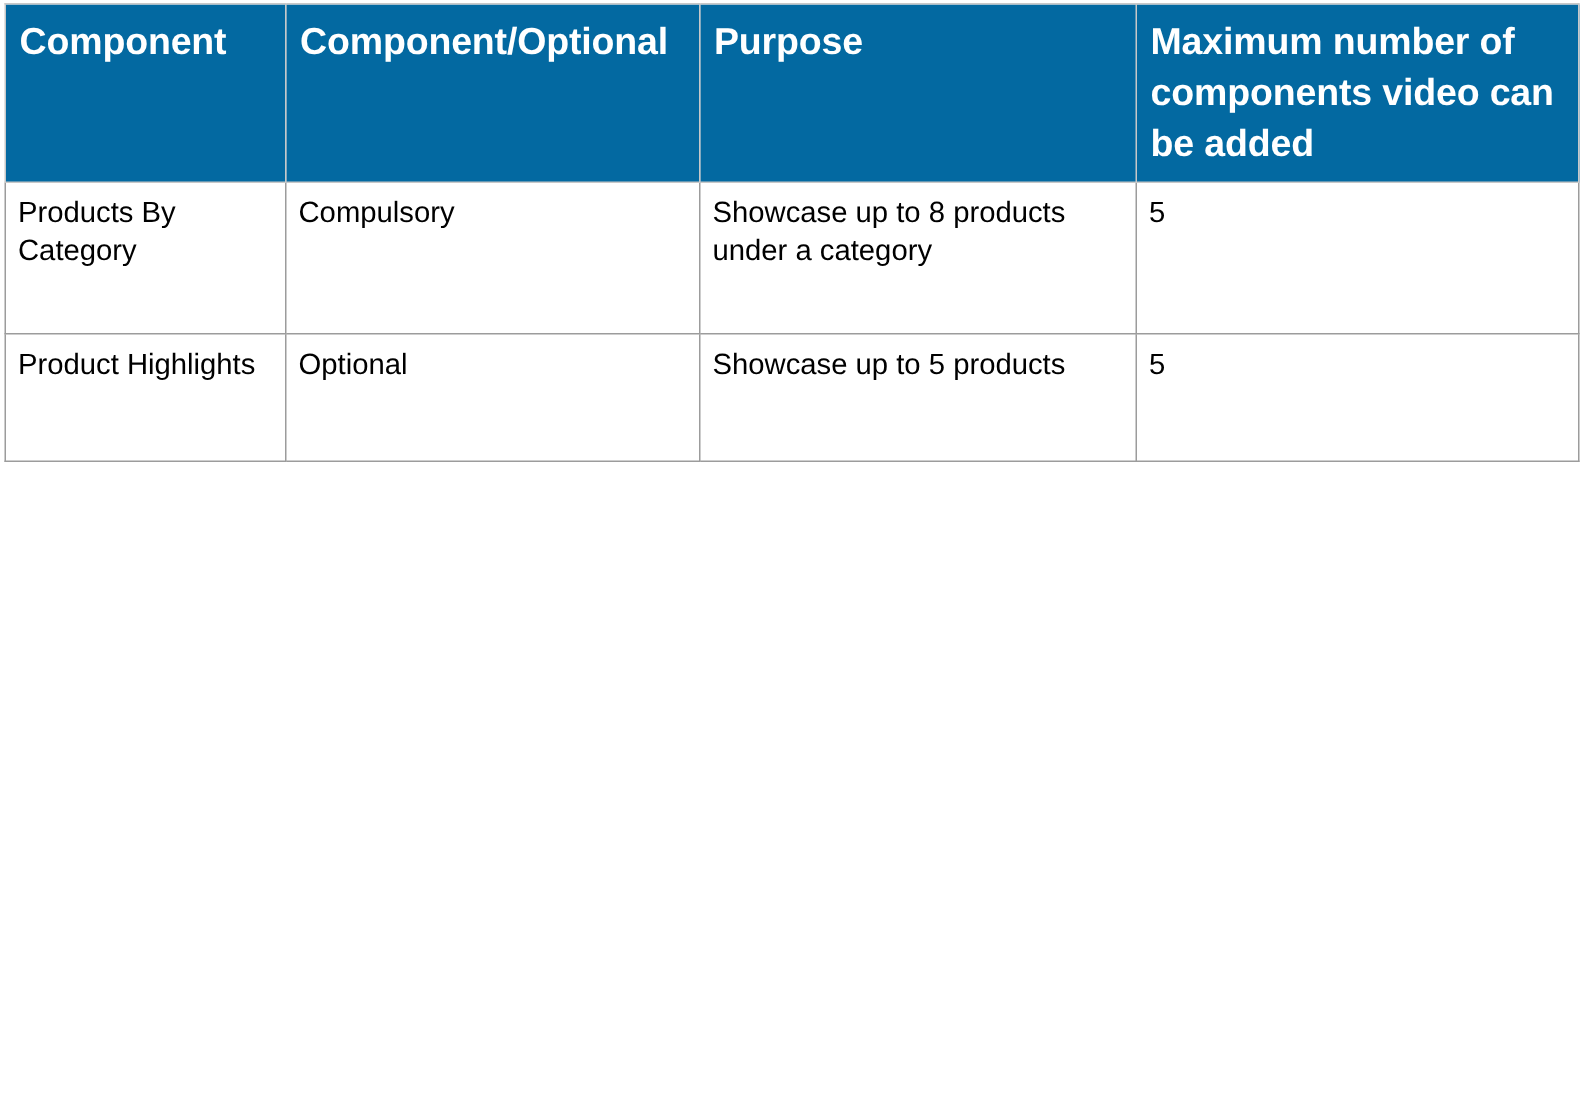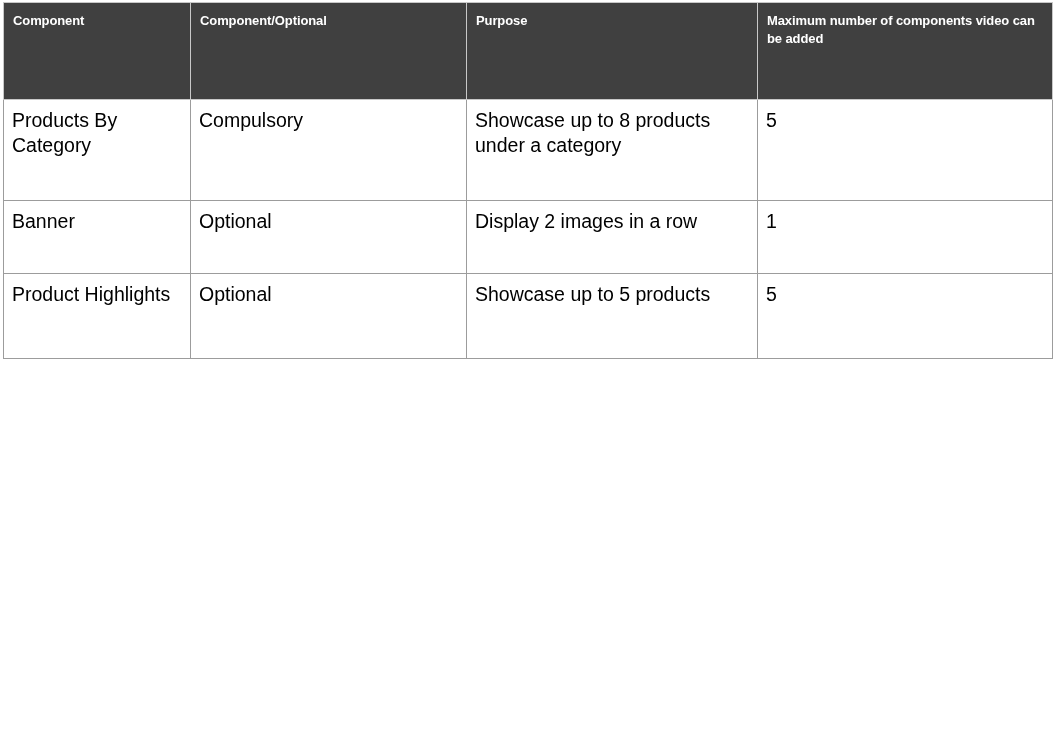--- a/index.html
+++ b/index.html
@@ -37,24 +37,24 @@
     vertical-align: top;
     padding: 8px 7px 8px 8px;
     font-size: 19.5px;
     line-height: 1.29;
     font-weight: normal;
     color: #000000;
     text-align: left;
     word-wrap: break-word;
   }
   table.spec-table thead th {
-    background: #404040;
+    background: #0369a1;
     color: #ffffff;
     font-weight: bold;
-    font-size: 13px;
+    font-size: 25px;
     line-height: 1.35;
     letter-spacing: -0.1px;
     border-color: #c8c8c8;
     padding: 9px 6px 8px 9px;
     height: 79px;
   }
   col.c-component   { width: 187px; }
   col.c-compopt     { width: 276px; }
   col.c-purpose     { width: 291px; }
   col.c-maxnum      { width: 295px; }
@@ -87,26 +87,20 @@
         <th>Maximum number of components video can be added</th>
       </tr>
     </thead>
     <tbody>
       <tr class="r-productsbycat">
         <td>Products By Category</td>
         <td>Compulsory</td>
         <td>Showcase up to 8 products under a category</td>
         <td>5</td>
       </tr>
-      <tr class="r-banner">
-        <td>Banner</td>
-        <td>Optional</td>
-        <td>Display 2 images in a row</td>
-        <td>1</td>
-      </tr>
       <tr class="r-highlights">
         <td>Product Highlights</td>
         <td>Optional</td>
         <td>Showcase up to 5 products</td>
         <td>5</td>
       </tr>
     </tbody>
   </table>
 
 </div>

